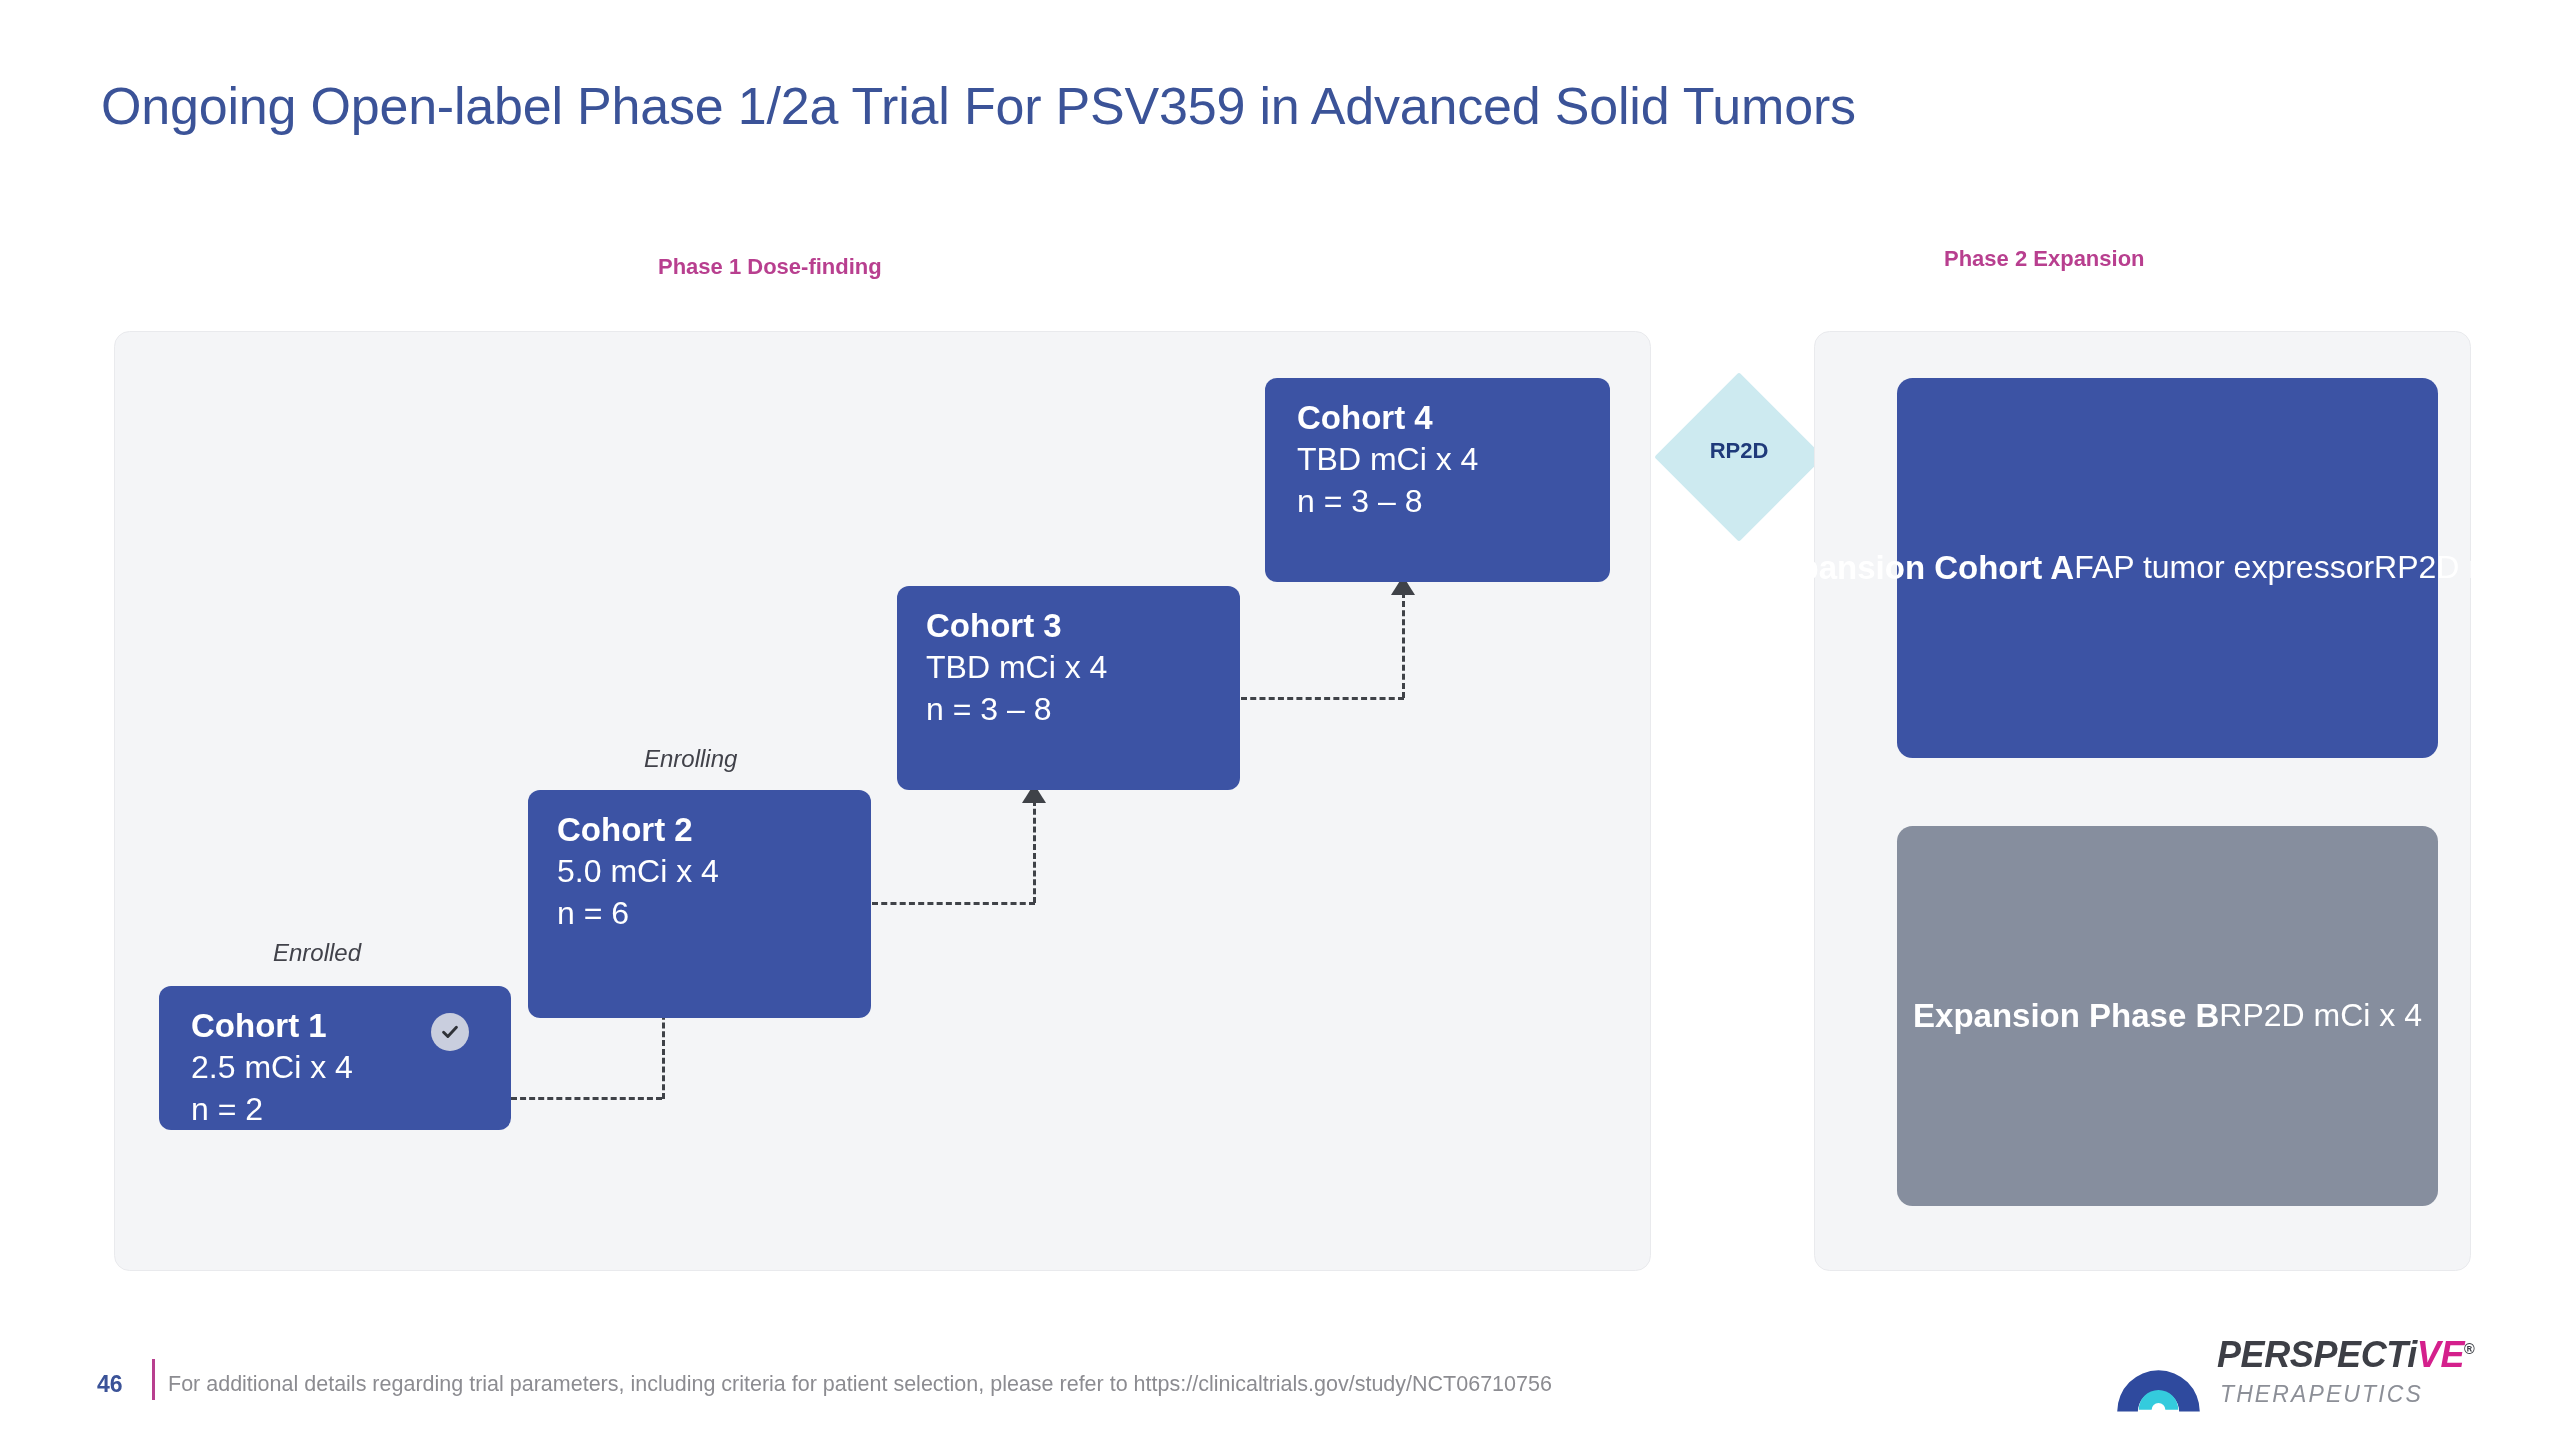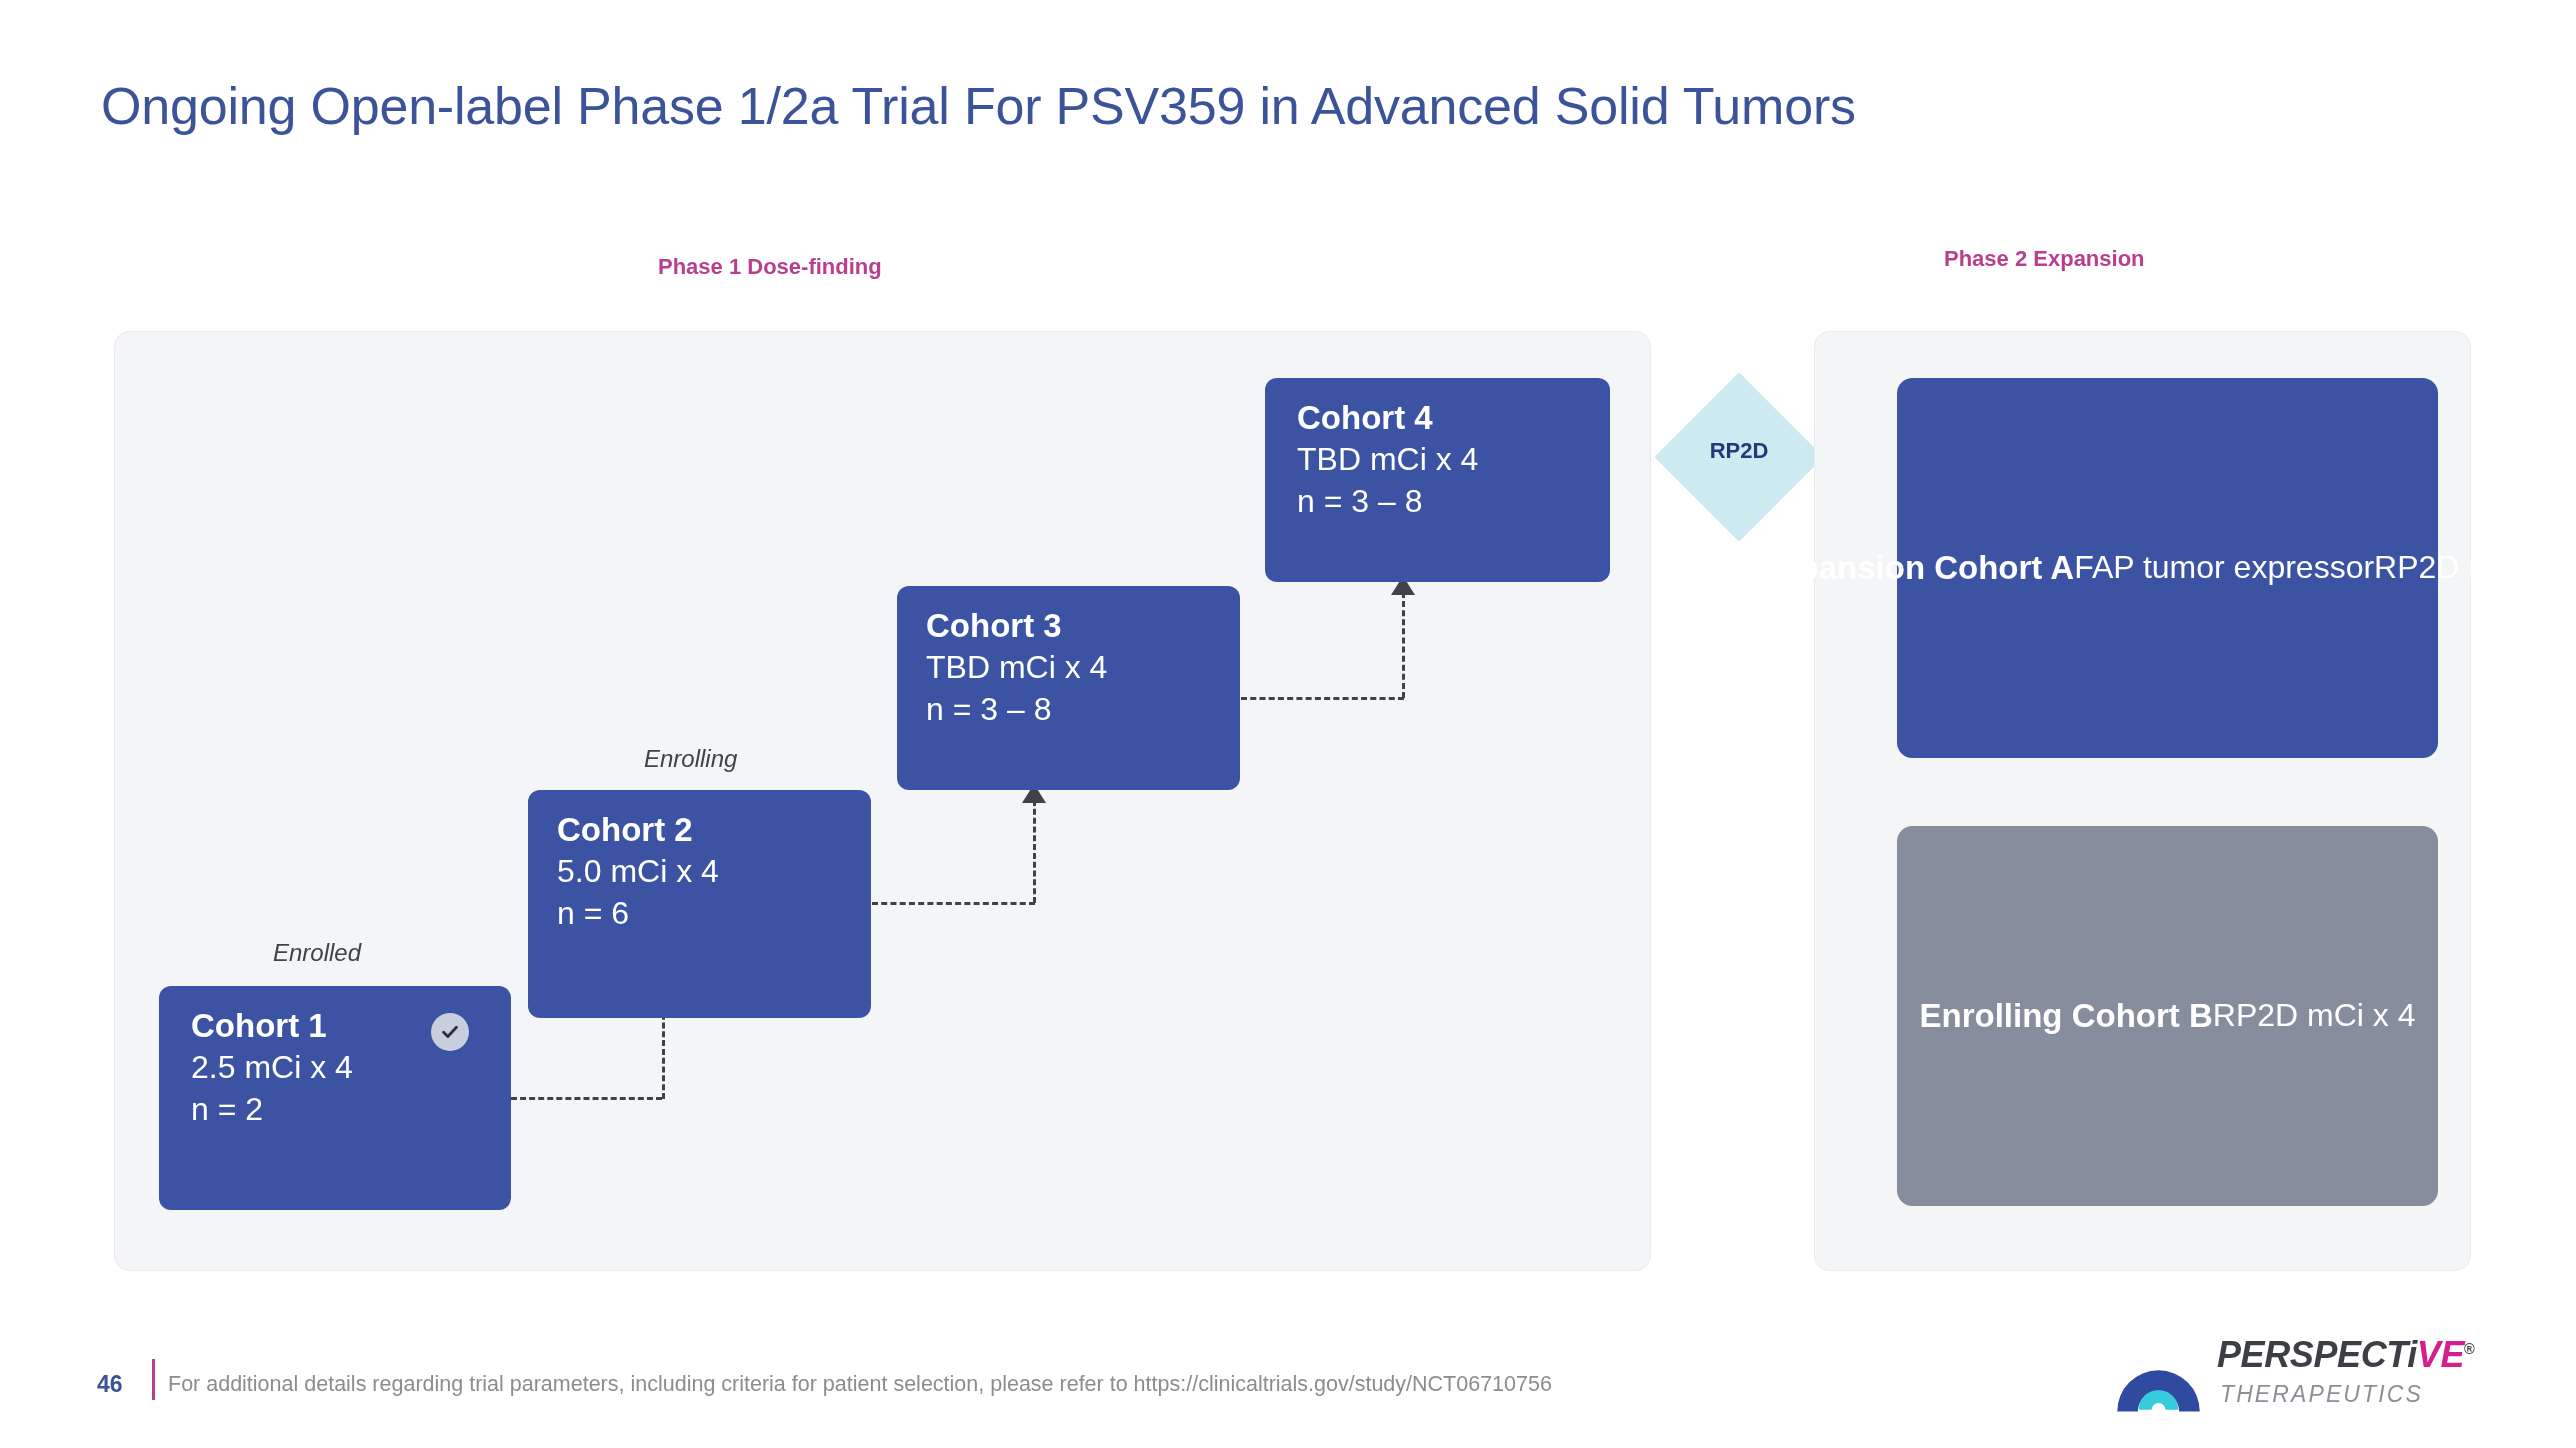--- a/index.html
+++ b/index.html
@@ -70,21 +70,21 @@
     line-height: 1.3;
     white-space: nowrap;
   }
   .cohort-n {
     font-size: 32px;
     font-weight: 400;
     line-height: 1.3;
     white-space: nowrap;
   }
 
-  #cohort1-box { left: 159px; top: 986px; width: 352px; height: 224px; padding-left: 32px; }
+  #cohort1-box { left: 159px; top: 986px; width: 352px; height: 144px; padding-left: 32px; }
   #cohort2-box { left: 528px; top: 790px; width: 343px; height: 228px; }
   #cohort3-box { left: 897px; top: 586px; width: 343px; height: 204px; }
   #cohort4-box { left: 1265px; top: 378px; width: 345px; height: 204px; padding-left: 32px; }
 
   
   .check-badge {
     position: absolute;
     left: 431px;
     top: 1013px;
     width: 38px;
@@ -319,21 +319,21 @@
 
 <div class="panel" id="phase2-panel"></div>
 
 <div class="exp-box" id="exp-a-box">
   <div class="exp-title">Expansion Cohort A</div>
   <div class="exp-line">FAP tumor expressor</div>
   <div class="exp-line">RP2D mCi x 4</div>
 </div>
 
 <div class="exp-box" id="exp-b-box">
-  <div class="exp-title">Enrolling Cohort B</div>
+  <div class="exp-title">Expansion Phase B</div>
   <div class="exp-line">RP2D mCi x 4</div>
 </div>
 
 <div id="footer-page-number">46</div>
 <div id="footer-divider"></div>
 <div id="footer-note">For additional details regarding trial parameters, including criteria for patient selection, please refer to https://clinicaltrials.gov/study/NCT06710756</div>
 
 <div id="logo-group">
   <svg id="logo-mark" width="93" height="86" viewBox="0 0 108 100">
     <path d="M6 96 A48 48 0 1 1 102 96 L78 96 A24 24 0 1 0 30 96 Z" fill="#2f4a9e"></path>

